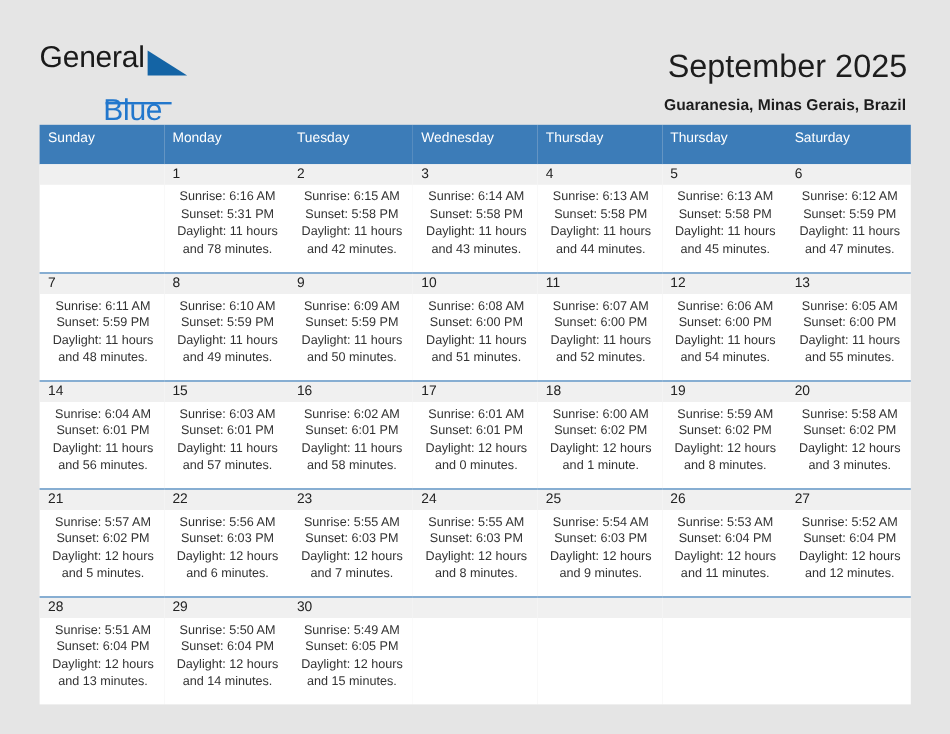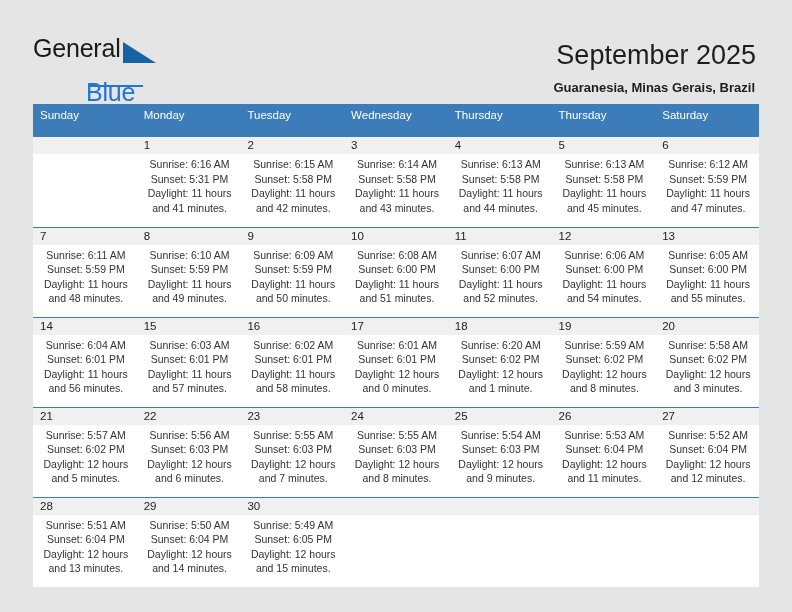--- a/index.html
+++ b/index.html
@@ -170,21 +170,21 @@
               <div class="line"></div>
               <div class="line"></div>
             </div>
           </td>
           <td class="day-cell">
             <div class="daynum">1</div>
             <div class="lines">
               <div class="line">Sunrise: 6:16 AM</div>
               <div class="line">Sunset: 5:31 PM</div>
               <div class="line">Daylight: 11 hours</div>
-              <div class="line">and 41 minutes.</div>
+              <div class="line">and 78 minutes.</div>
             </div>
           </td>
           <td class="day-cell">
             <div class="daynum">2</div>
             <div class="lines">
               <div class="line">Sunrise: 6:15 AM</div>
               <div class="line">Sunset: 5:58 PM</div>
               <div class="line">Daylight: 11 hours</div>
               <div class="line">and 42 minutes.</div>
             </div>
@@ -324,21 +324,21 @@
             <div class="lines">
               <div class="line">Sunrise: 6:01 AM</div>
               <div class="line">Sunset: 6:01 PM</div>
               <div class="line">Daylight: 12 hours</div>
               <div class="line">and 0 minutes.</div>
             </div>
           </td>
           <td class="day-cell">
             <div class="daynum">18</div>
             <div class="lines">
-              <div class="line">Sunrise: 6:20 AM</div>
+              <div class="line">Sunrise: 6:00 AM</div>
               <div class="line">Sunset: 6:02 PM</div>
               <div class="line">Daylight: 12 hours</div>
               <div class="line">and 1 minute.</div>
             </div>
           </td>
           <td class="day-cell">
             <div class="daynum">19</div>
             <div class="lines">
               <div class="line">Sunrise: 5:59 AM</div>
               <div class="line">Sunset: 6:02 PM</div>

